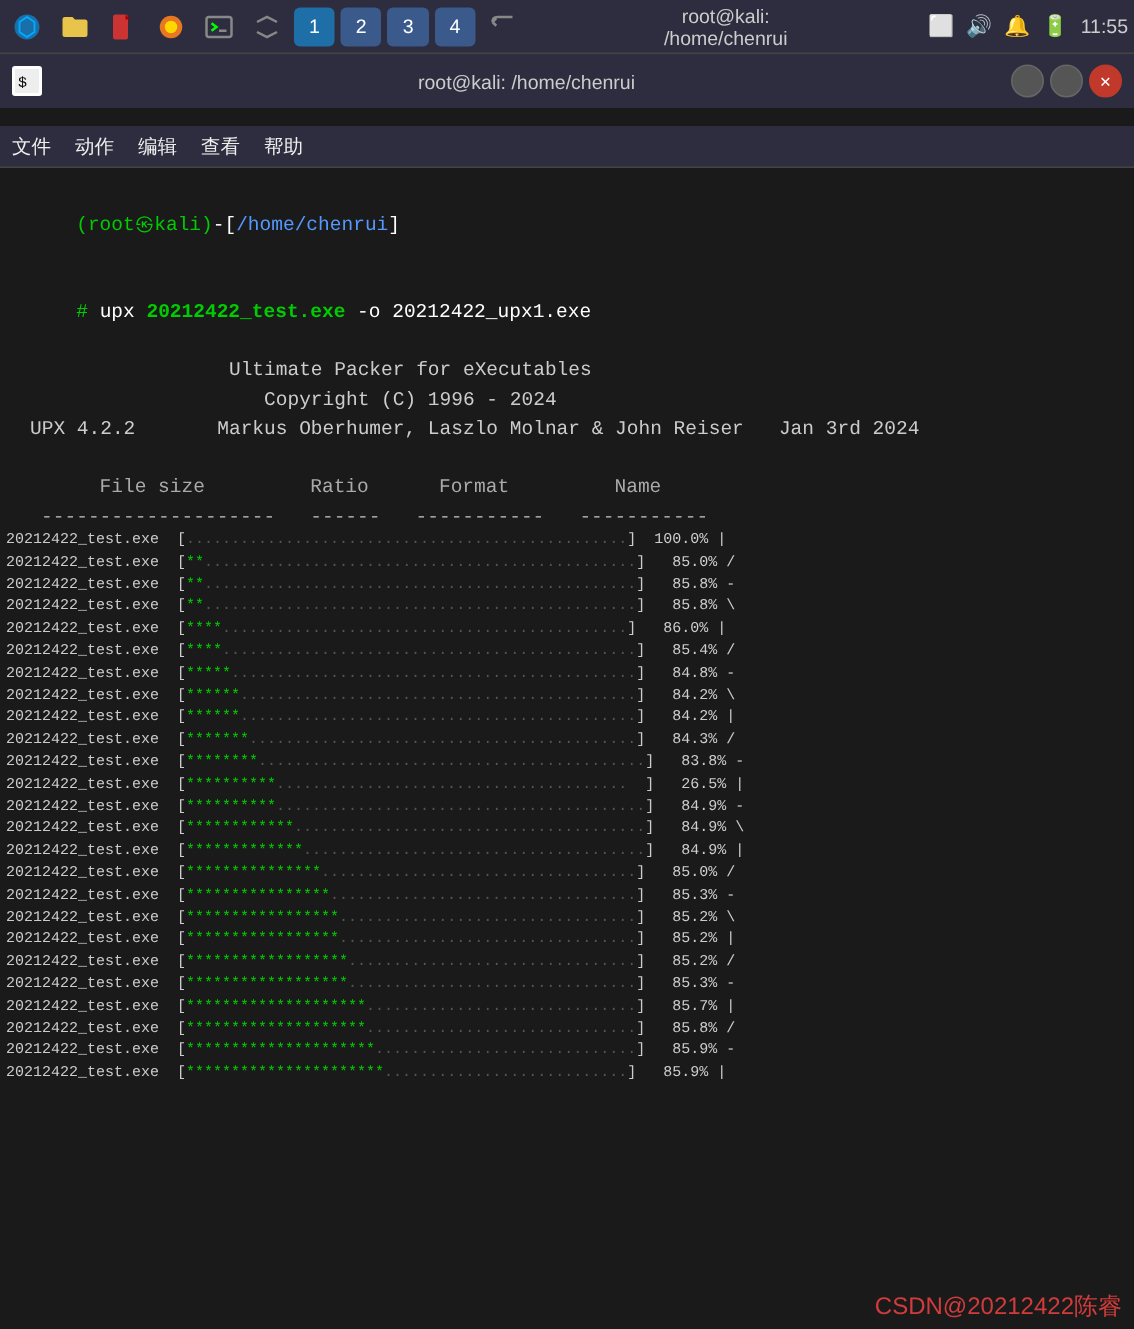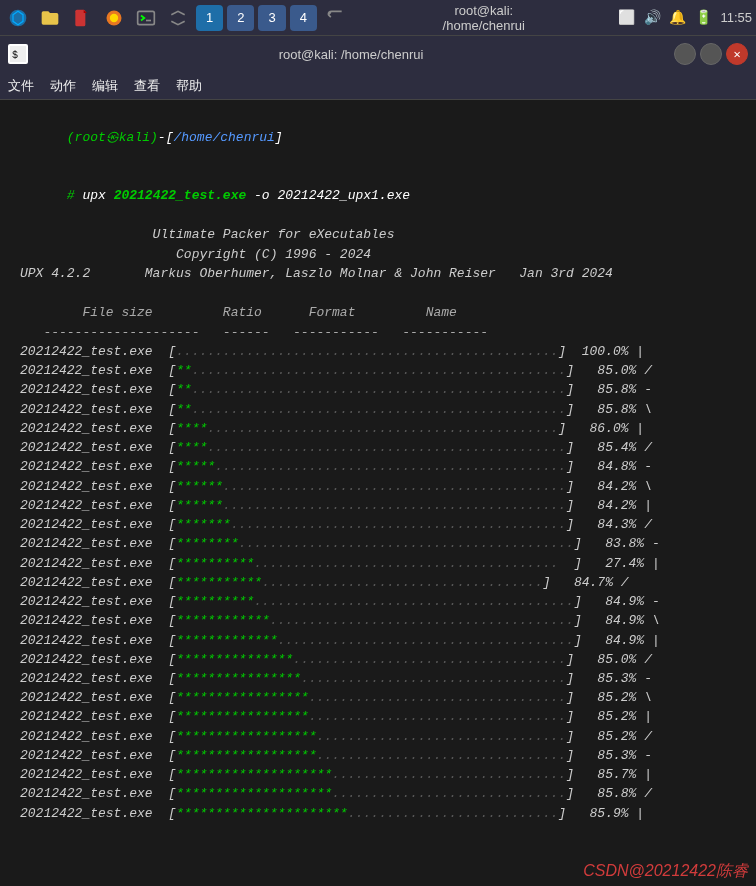--- a/index.html
+++ b/index.html
@@ -109,61 +109,61 @@
     .win-btn.close { background: #c0392b; border-color: #c0392b; color: #fff; }
 
     .menubar {
       height: 28px;
       background: #2d2d3f;
       display: flex;
       align-items: center;
       padding: 0 8px;
       gap: 16px;
       border-bottom: 1px solid #444;
+      margin-top: 12px;
     }
     .menu-item {
       color: #eee;
       font-size: 13px;
       font-family: sans-serif;
       cursor: pointer;
     }
 
     
     .terminal {
       flex: 1;
       background: #1a1a1a;
-      padding: 8px 20px;
+      padding: 8px 4px;
       overflow: hidden;
       position: relative;
-      font-style: italic;
     }
 
     .term-line {
       font-size: 13px;
       line-height: 1.5;
       white-space: pre;
       font-family: 'Courier New', Courier, monospace;
     }
 
     .prompt-green { color: #00cc00; }
     .prompt-blue { color: #5599ff; }
     .prompt-white { color: #ffffff; }
     .prompt-arg { color: #00cc00; font-weight: bold; }
 
-    .upx-header { color: #cccccc; }
+    .upx-header { color: #cccccc; margin-left: 16px; }
     .upx-col-header { color: #aaaaaa; }
     .upx-underline { color: #aaaaaa; }
 
     .data-rows-container {
       overflow: hidden;
       max-height: 640px;
     }
 
     .data-row {
-      font-size: 13px;
+      font-size: 10px;
       line-height: 1.48;
       white-space: pre;
       font-family: 'Courier New', Courier, monospace;
       color: #cccccc;
     }
 
     .filename { color: #cccccc; }
     .bar-bracket { color: #cccccc; }
     .bar-stars { color: #00cc00; }
     .bar-dots { color: #555; }
@@ -303,31 +303,31 @@
         <div class="data-row"><span class="filename">20212422_test.exe  </span><span class="bar-bracket">[</span><span class="bar-stars">**</span><span class="bar-dots">................................................</span><span class="bar-bracket">]</span><span class="ratio-val">   85.0% </span><span class="sym">/</span></div>
         <div class="data-row"><span class="filename">20212422_test.exe  </span><span class="bar-bracket">[</span><span class="bar-stars">**</span><span class="bar-dots">................................................</span><span class="bar-bracket">]</span><span class="ratio-val">   85.8% </span><span class="sym">-</span></div>
         <div class="data-row"><span class="filename">20212422_test.exe  </span><span class="bar-bracket">[</span><span class="bar-stars">**</span><span class="bar-dots">................................................</span><span class="bar-bracket">]</span><span class="ratio-val">   85.8% </span><span class="sym">\</span></div>
         <div class="data-row"><span class="filename">20212422_test.exe  </span><span class="bar-bracket">[</span><span class="bar-stars">****</span><span class="bar-dots">.............................................</span><span class="bar-bracket">]</span><span class="ratio-val">   86.0% </span><span class="sym">|</span></div>
         <div class="data-row"><span class="filename">20212422_test.exe  </span><span class="bar-bracket">[</span><span class="bar-stars">****</span><span class="bar-dots">..............................................</span><span class="bar-bracket">]</span><span class="ratio-val">   85.4% </span><span class="sym">/</span></div>
         <div class="data-row"><span class="filename">20212422_test.exe  </span><span class="bar-bracket">[</span><span class="bar-stars">*****</span><span class="bar-dots">.............................................</span><span class="bar-bracket">]</span><span class="ratio-val">   84.8% </span><span class="sym">-</span></div>
         <div class="data-row"><span class="filename">20212422_test.exe  </span><span class="bar-bracket">[</span><span class="bar-stars">******</span><span class="bar-dots">............................................</span><span class="bar-bracket">]</span><span class="ratio-val">   84.2% </span><span class="sym">\</span></div>
         <div class="data-row"><span class="filename">20212422_test.exe  </span><span class="bar-bracket">[</span><span class="bar-stars">******</span><span class="bar-dots">............................................</span><span class="bar-bracket">]</span><span class="ratio-val">   84.2% </span><span class="sym">|</span></div>
         <div class="data-row"><span class="filename">20212422_test.exe  </span><span class="bar-bracket">[</span><span class="bar-stars">*******</span><span class="bar-dots">...........................................</span><span class="bar-bracket">]</span><span class="ratio-val">   84.3% </span><span class="sym">/</span></div>
         <div class="data-row"><span class="filename">20212422_test.exe  </span><span class="bar-bracket">[</span><span class="bar-stars">********</span><span class="bar-dots">...........................................</span><span class="bar-bracket">]</span><span class="ratio-val">   83.8% </span><span class="sym">-</span></div>
-        <div class="data-row"><span class="filename">20212422_test.exe  </span><span class="bar-bracket">[</span><span class="bar-stars">**********</span><span class="bar-dots">.......................................  </span><span class="bar-bracket">]</span><span class="ratio-val">   27.4% </span><span class="sym">|</span></div>
-        <div class="data-row"><span class="filename">20212422_test.exe  </span><span class="bar-bracket">[</span><span class="bar-stars">***********</span><span class="bar-dots">....................................</span><span class="bar-bracket">]</span><span class="ratio-val">   84.7% </span><span class="sym">/</span></div>
+        <div class="data-row"><span class="filename">20212422_test.exe  </span><span class="bar-bracket">[</span><span class="bar-stars">**********</span><span class="bar-dots">.......................................  </span><span class="bar-bracket">]</span><span class="ratio-val">   26.5% </span><span class="sym">|</span></div>
         <div class="data-row"><span class="filename">20212422_test.exe  </span><span class="bar-bracket">[</span><span class="bar-stars">**********</span><span class="bar-dots">.........................................</span><span class="bar-bracket">]</span><span class="ratio-val">   84.9% </span><span class="sym">-</span></div>
         <div class="data-row"><span class="filename">20212422_test.exe  </span><span class="bar-bracket">[</span><span class="bar-stars">************</span><span class="bar-dots">.......................................</span><span class="bar-bracket">]</span><span class="ratio-val">   84.9% </span><span class="sym">\</span></div>
         <div class="data-row"><span class="filename">20212422_test.exe  </span><span class="bar-bracket">[</span><span class="bar-stars">*************</span><span class="bar-dots">......................................</span><span class="bar-bracket">]</span><span class="ratio-val">   84.9% </span><span class="sym">|</span></div>
         <div class="data-row"><span class="filename">20212422_test.exe  </span><span class="bar-bracket">[</span><span class="bar-stars">***************</span><span class="bar-dots">...................................</span><span class="bar-bracket">]</span><span class="ratio-val">   85.0% </span><span class="sym">/</span></div>
         <div class="data-row"><span class="filename">20212422_test.exe  </span><span class="bar-bracket">[</span><span class="bar-stars">****************</span><span class="bar-dots">..................................</span><span class="bar-bracket">]</span><span class="ratio-val">   85.3% </span><span class="sym">-</span></div>
         <div class="data-row"><span class="filename">20212422_test.exe  </span><span class="bar-bracket">[</span><span class="bar-stars">*****************</span><span class="bar-dots">.................................</span><span class="bar-bracket">]</span><span class="ratio-val">   85.2% </span><span class="sym">\</span></div>
         <div class="data-row"><span class="filename">20212422_test.exe  </span><span class="bar-bracket">[</span><span class="bar-stars">*****************</span><span class="bar-dots">.................................</span><span class="bar-bracket">]</span><span class="ratio-val">   85.2% </span><span class="sym">|</span></div>
         <div class="data-row"><span class="filename">20212422_test.exe  </span><span class="bar-bracket">[</span><span class="bar-stars">******************</span><span class="bar-dots">................................</span><span class="bar-bracket">]</span><span class="ratio-val">   85.2% </span><span class="sym">/</span></div>
         <div class="data-row"><span class="filename">20212422_test.exe  </span><span class="bar-bracket">[</span><span class="bar-stars">******************</span><span class="bar-dots">................................</span><span class="bar-bracket">]</span><span class="ratio-val">   85.3% </span><span class="sym">-</span></div>
         <div class="data-row"><span class="filename">20212422_test.exe  </span><span class="bar-bracket">[</span><span class="bar-stars">********************</span><span class="bar-dots">..............................</span><span class="bar-bracket">]</span><span class="ratio-val">   85.7% </span><span class="sym">|</span></div>
         <div class="data-row"><span class="filename">20212422_test.exe  </span><span class="bar-bracket">[</span><span class="bar-stars">********************</span><span class="bar-dots">..............................</span><span class="bar-bracket">]</span><span class="ratio-val">   85.8% </span><span class="sym">/</span></div>
+        <div class="data-row"><span class="filename">20212422_test.exe  </span><span class="bar-bracket">[</span><span class="bar-stars">*********************</span><span class="bar-dots">.............................</span><span class="bar-bracket">]</span><span class="ratio-val">   85.9% </span><span class="sym">-</span></div>
         <div class="data-row"><span class="filename">20212422_test.exe  </span><span class="bar-bracket">[</span><span class="bar-stars">**********************</span><span class="bar-dots">...........................</span><span class="bar-bracket">]</span><span class="ratio-val">   85.9% </span><span class="sym">|</span></div>
       </div>
 
     <div class="watermark">CSDN@20212422陈睿</div>
   </div>
 </div>
 
 </body></html>

